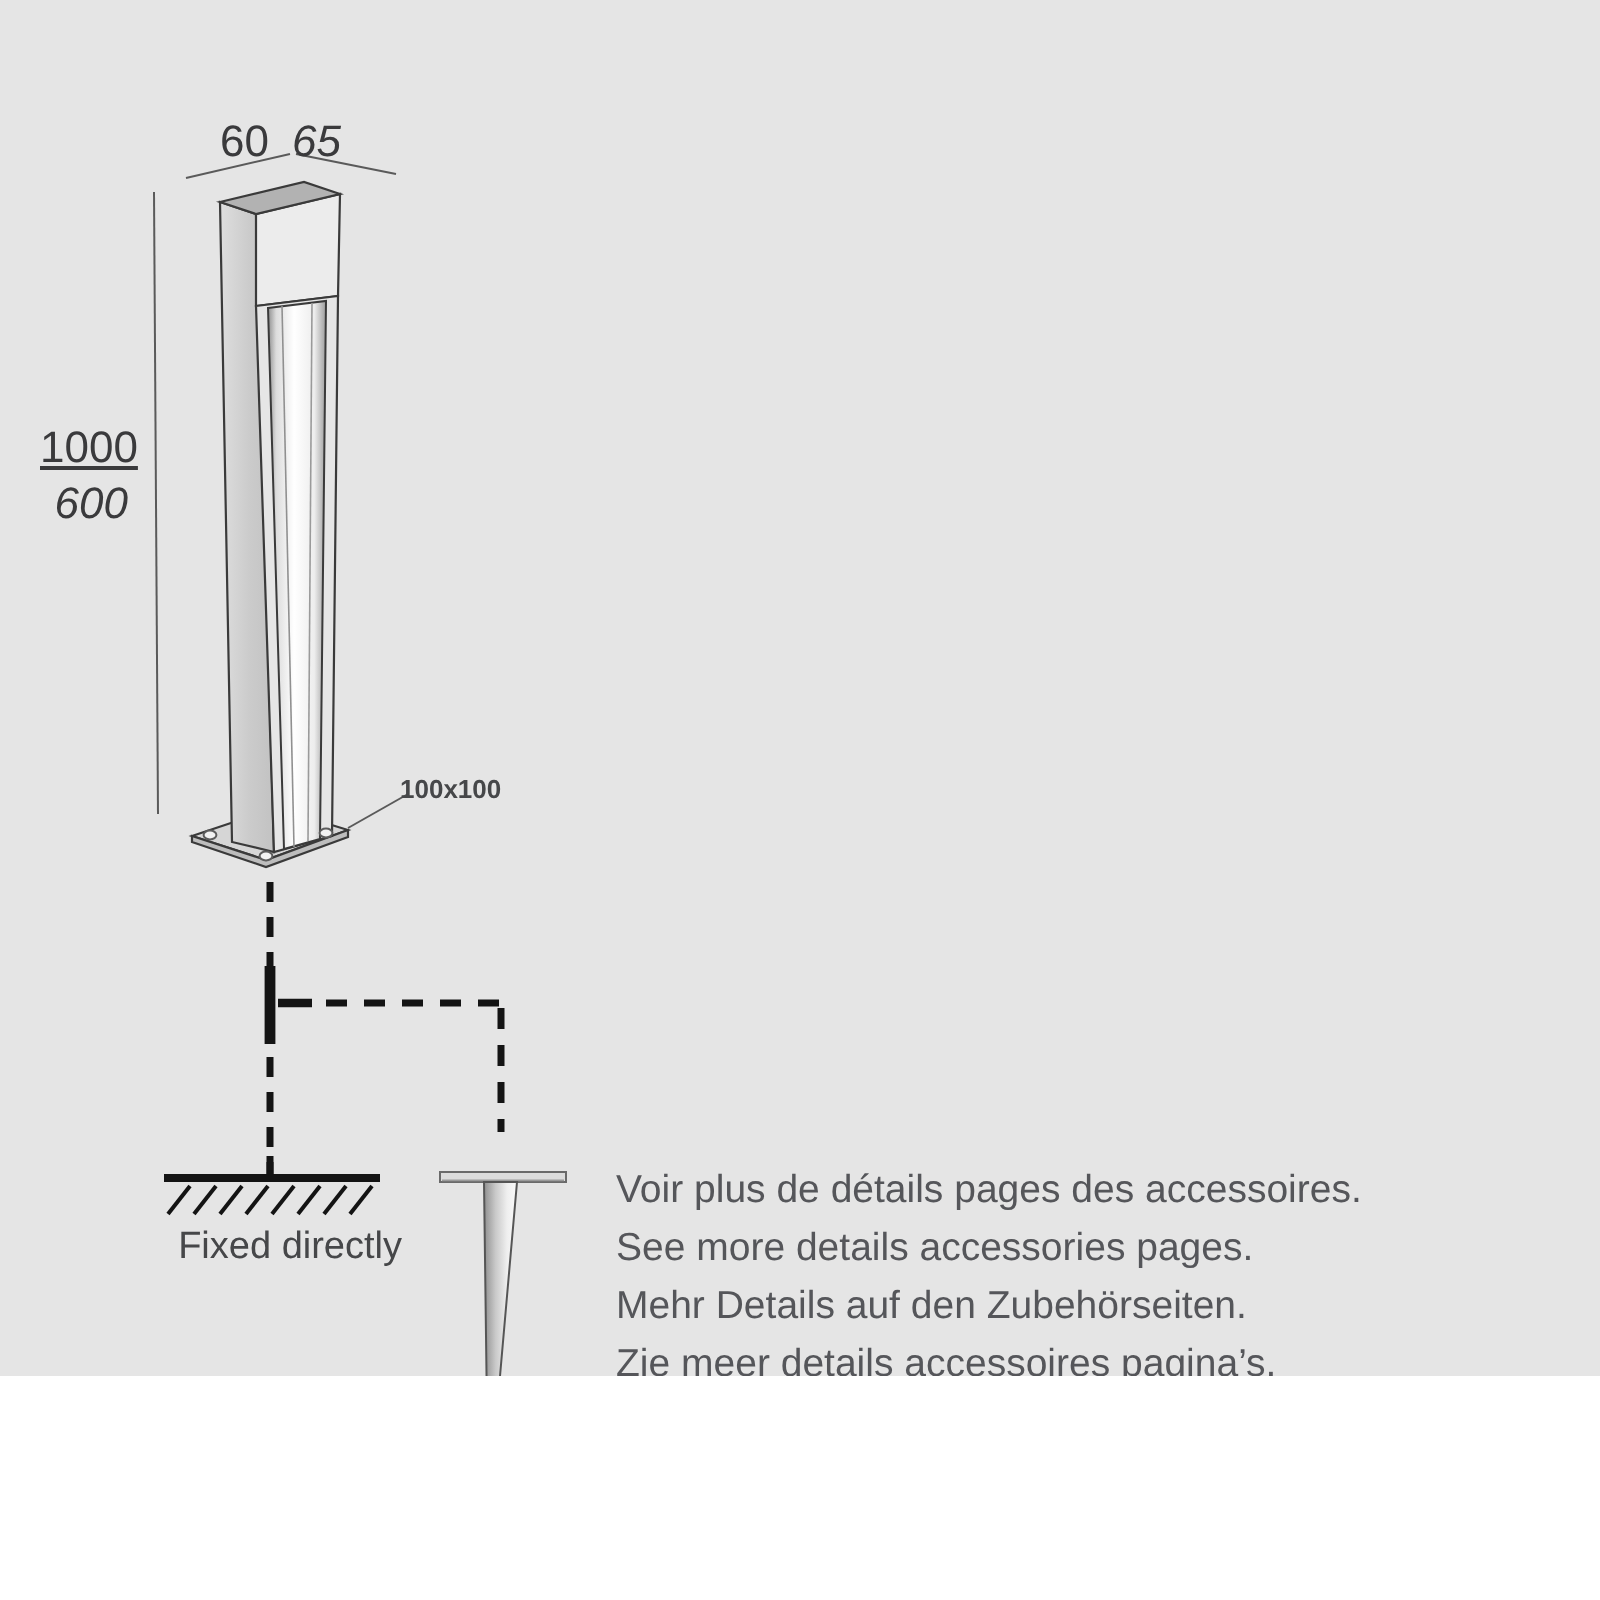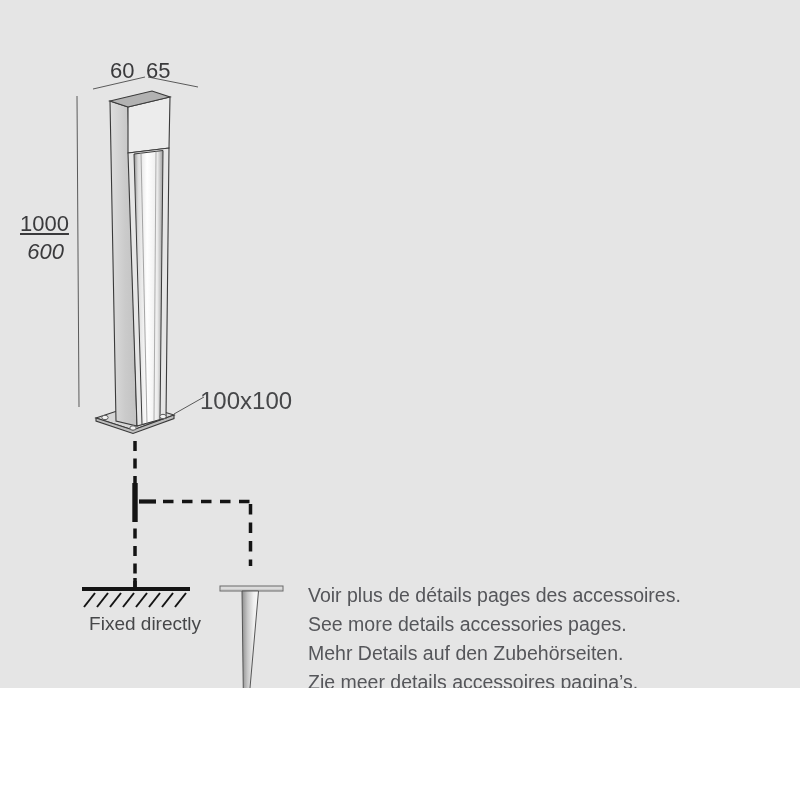--- a/index.html
+++ b/index.html
@@ -113,24 +113,24 @@
     </g>
 
     <g>
       <rect x="220" y="586" width="63" height="5" fill="#dcdcdc" stroke="#6a6a6a" stroke-width="1"></rect>
       <line x1="221" y1="590.2" x2="282" y2="590.2" stroke="#9a9a9a" stroke-width="0.8"></line>
       <polygon points="242,591 258.5,591 250,688 243.5,706" fill="url(#spikeShade)" stroke="#555555" stroke-width="1"></polygon>
     </g>
   </svg>
 
   <div class="lbl dim" style="left:110px;top:58px;">60</div>
-  <div class="lbl dim" style="left:146px;top:58px;">65</div>
+  <div class="lbl dim" style="left:146px;top:58px;font-style:italic;">65</div>
   <div class="lbl dim dim-right" style="left:20px;top:211px;width:44px;text-decoration:underline;">1000</div>
   <div class="lbl dim dim-right" style="left:20px;top:239px;width:44px;font-style:italic;">600</div>
-  <div class="lbl small-lbl" style="left:200px;top:387px;font-size:24px;">100x100</div>
+  <div class="lbl small-lbl" style="left:200px;top:387px;font-size:13px;font-weight:bold;">100x100</div>
 
   <div class="lbl small-lbl center" style="left:71px;top:613px;width:130px;">Fixed directly</div>
   <div class="lbl small-lbl center" style="left:223px;top:729px;width:58px;margin-top:22px;">Pic 1</div>
 
   <div class="notes">
     <div>Voir plus de détails pages des accessoires.</div>
     <div>See more details accessories pages.</div>
     <div>Mehr Details auf den Zubehörseiten.</div>
     <div>Zie meer details accessoires pagina’s.</div>
   </div>

